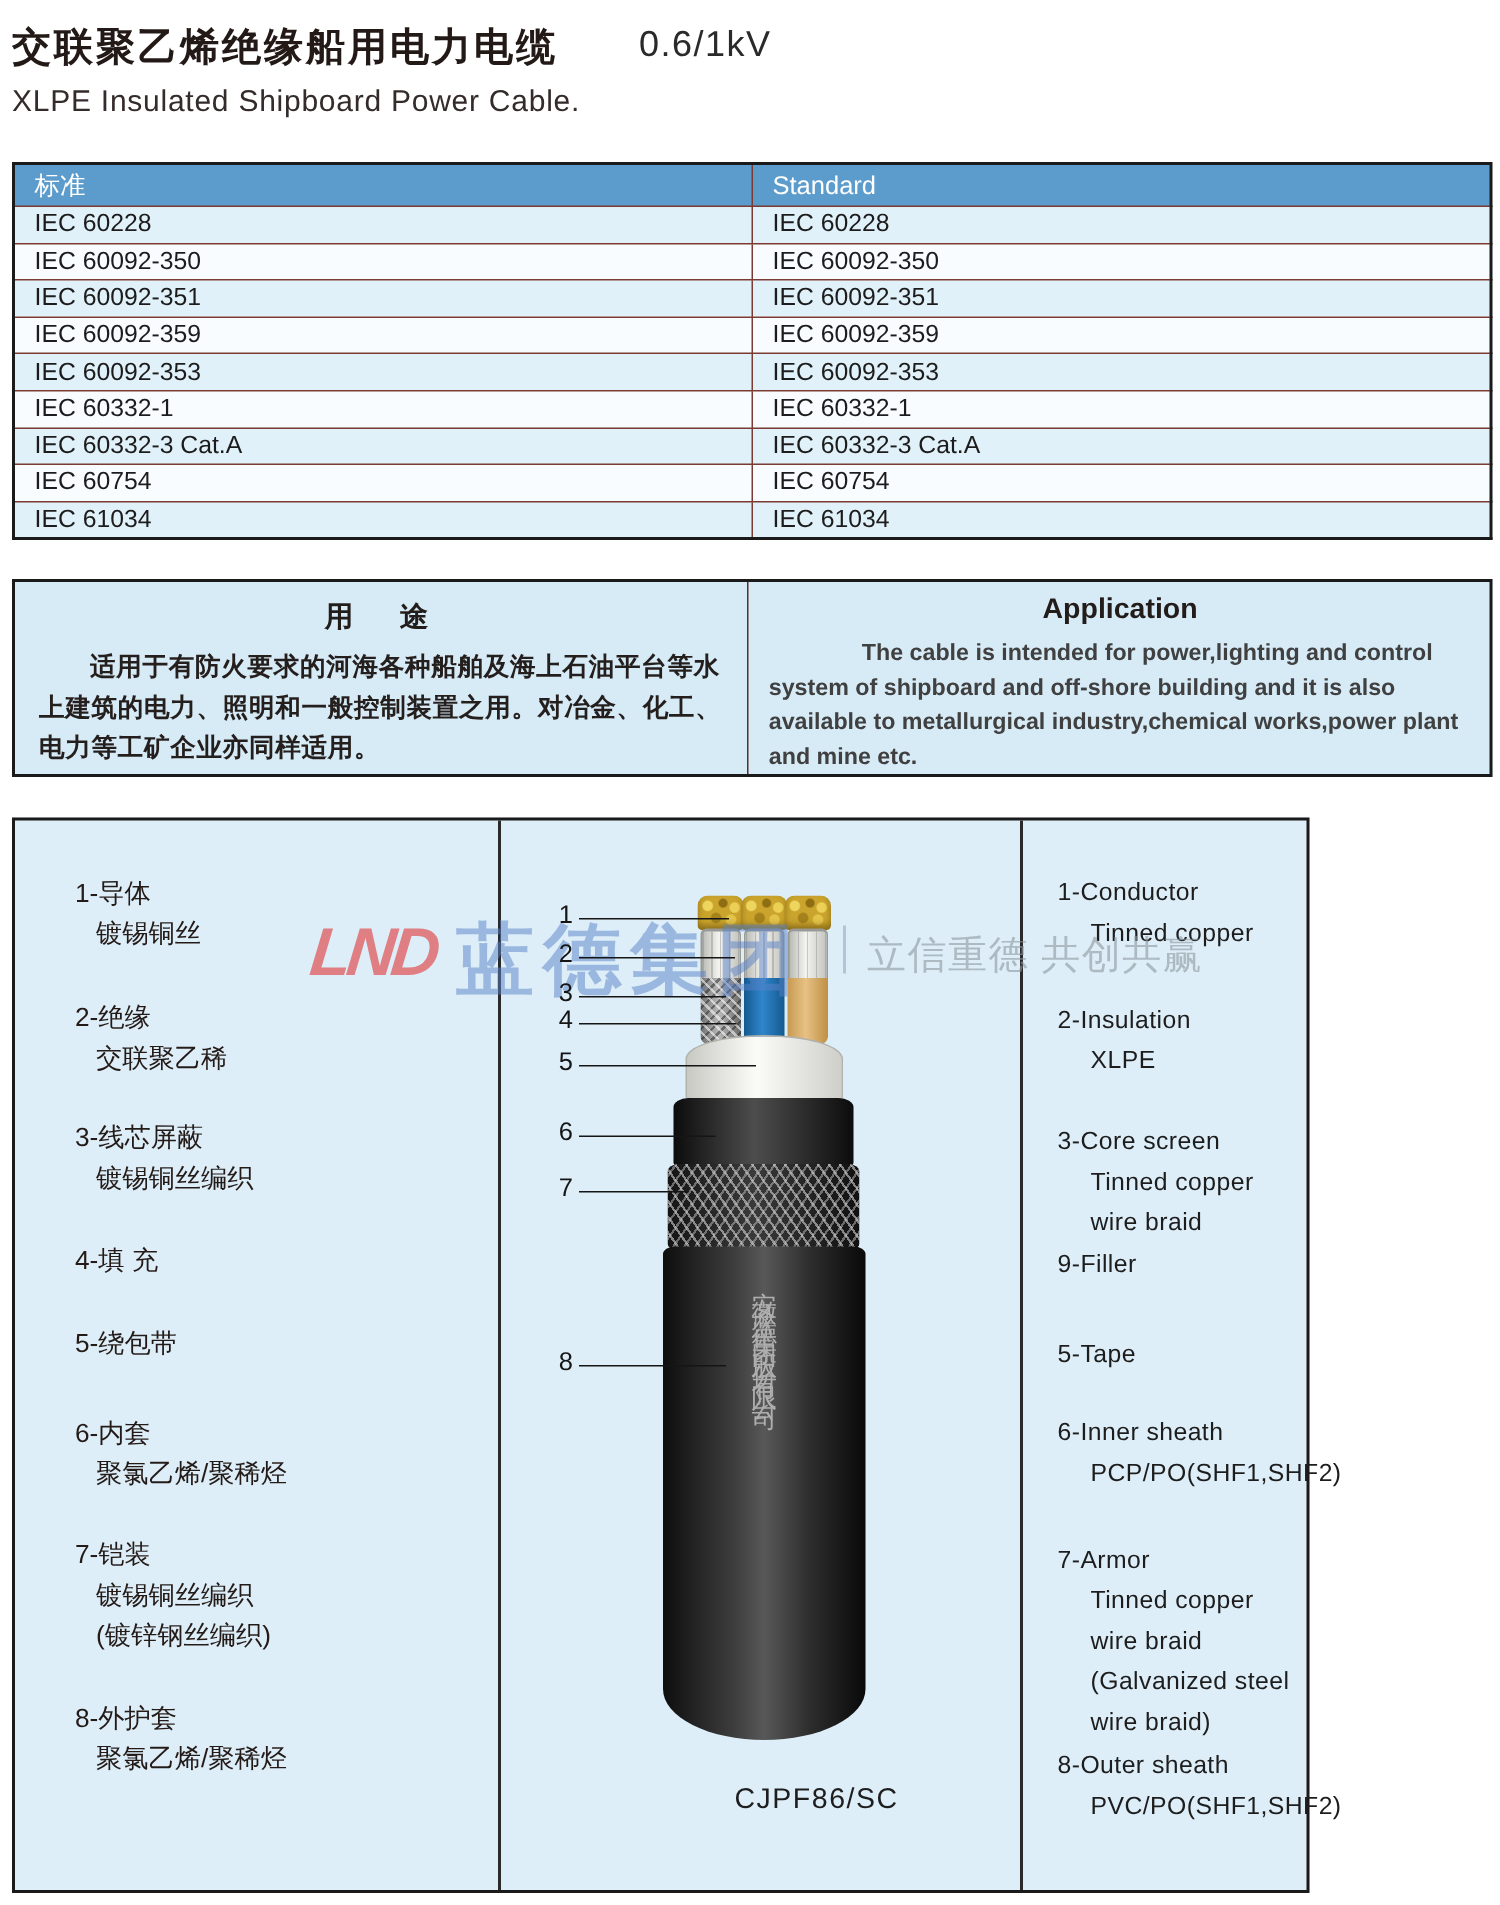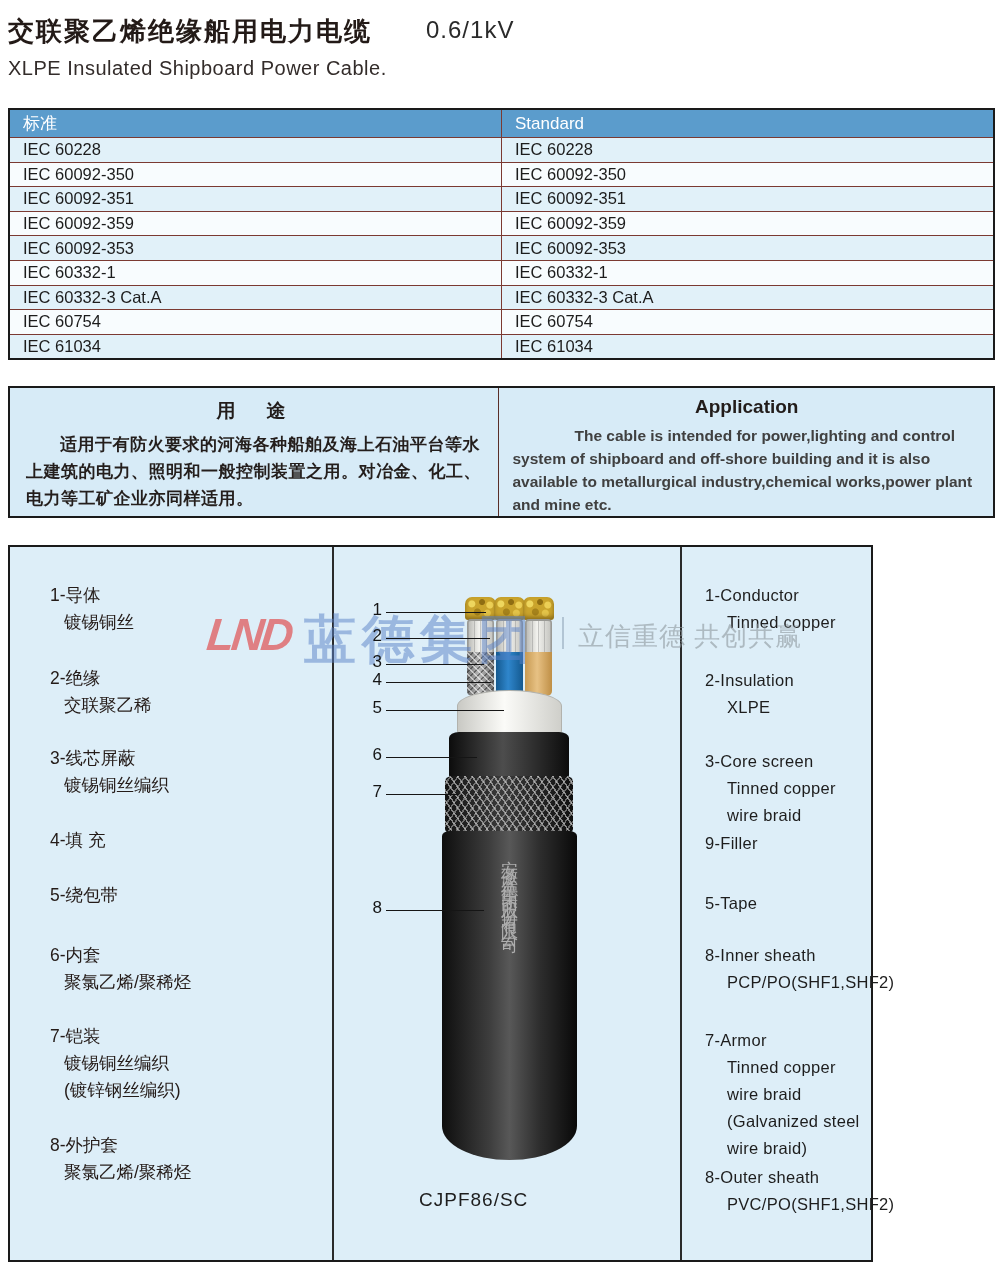--- a/index.html
+++ b/index.html
@@ -167,21 +167,21 @@
     background:linear-gradient(90deg,#0e0e0e 0%,#3d3d3d 35%,#585858 50%,#2e2e2e 72%,#090909 100%);
     border-radius:8px 8px 50% 50% / 5px 5px 34px 34px;
   }
   .cable-print{
     position:absolute;left:488px;top:300px;height:305px;z-index:3;
     writing-mode:vertical-rl;text-orientation:upright;
     font-size:17px;letter-spacing:7px;color:#aeaeae;
   }
   .model-label{
     position:absolute;left:409px;top:642px;width:180px;
-    text-align:left;font-size:19px;color:#1e1e1e;letter-spacing:1px;
+    text-align:right;font-size:19px;color:#1e1e1e;letter-spacing:1px;
   }
   
   .watermark{position:absolute;left:0;top:58px;width:100%;height:60px;z-index:6;pointer-events:none;}
   .wm-logo{
     position:absolute;left:197px;top:4px;
     font-size:45px;font-weight:bold;font-style:italic;letter-spacing:-3px;
     color:var(--watermark-red);opacity:.62;transform:skewX(-6deg);
   }
   .wm-name{
     position:absolute;left:294px;top:0;
@@ -315,21 +315,21 @@
         <div class="no">3-Core screen</div>
         <div class="sub">Tinned copper wire braid</div>
       </div>
     <div class="lbl lbl-en" style="top:283px">
         <div class="no">9-Filler</div>
       </div>
     <div class="lbl lbl-en" style="top:343px">
         <div class="no">5-Tape</div>
       </div>
     <div class="lbl lbl-en" style="top:395px">
-        <div class="no">8-Inner sheath</div>
+        <div class="no">6-Inner sheath</div>
         <div class="sub">PCP/PO(SHF1,SHF2)</div>
       </div>
     <div class="lbl lbl-en" style="top:480px">
         <div class="no">7-Armor</div>
         <div class="sub">Tinned copper wire braid</div>
         <div class="sub">(Galvanized steel wire braid)</div>
       </div>
     <div class="lbl lbl-en" style="top:617px">
         <div class="no">8-Outer sheath</div>
         <div class="sub">PVC/PO(SHF1,SHF2)</div>

